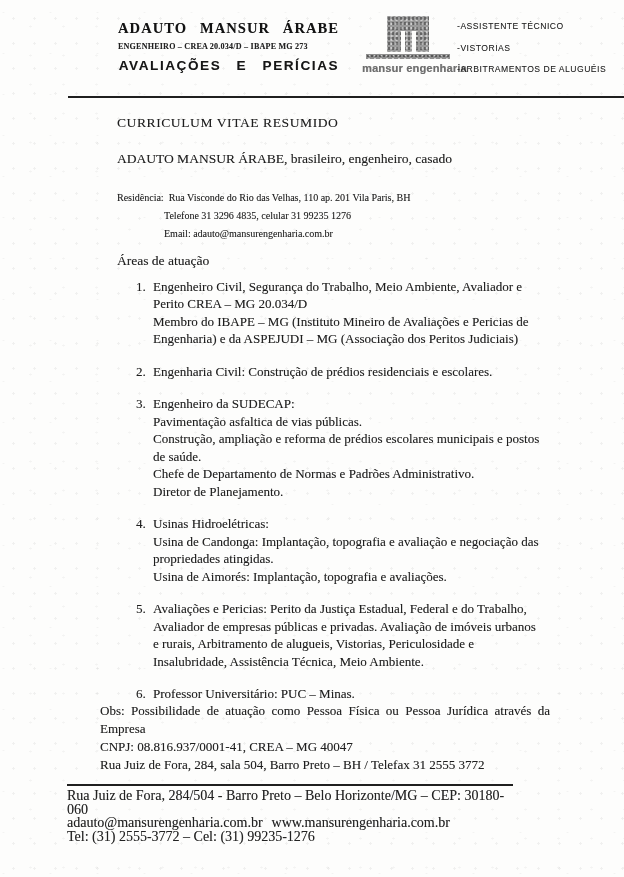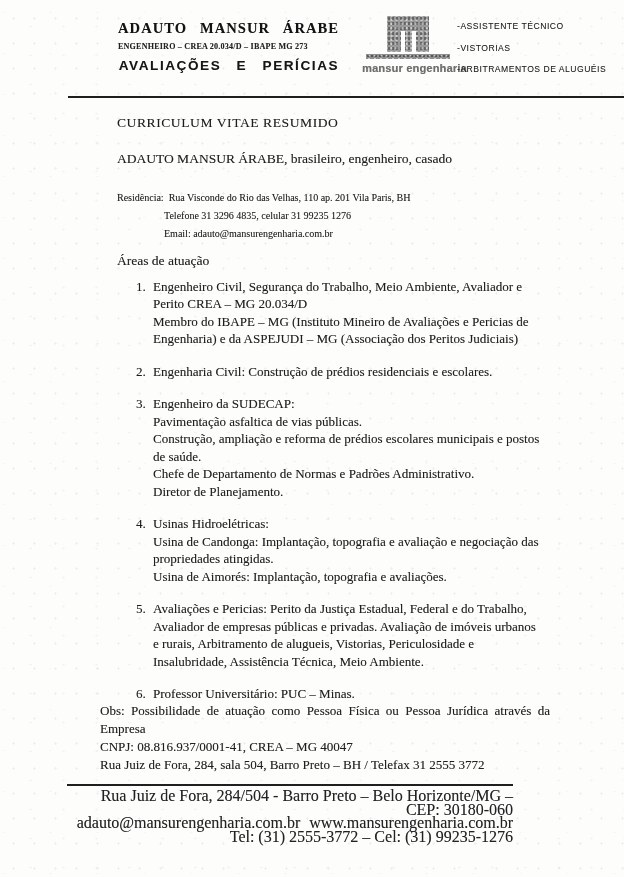--- a/index.html
+++ b/index.html
@@ -81,21 +81,21 @@
   .areas-heading { font-size:13.5px; margin-bottom:8px; }
   .area-item { display:flex; margin-top:3px; margin-bottom:15px; }
   .item-num { flex:none; margin-left:19px; width:17px; }
   .item-text { flex:1; white-space:pre-line; }
 
   .obs { position:absolute; left:100px; top:702px; width:450px; font-size:13px; line-height:18px; }
   .obs-justify { text-align:justify; text-align-last:justify; }
 
   
   .rule-bottom { position:absolute; left:67px; top:784px; width:446px; height:2px; background:#1f1f1f; }
-  .footer { position:absolute; left:67px; top:789px; width:446px; text-align:right; font-size:16px; line-height:13.5px; color:#222; }
+  .footer { position:absolute; left:67px; top:789px; width:446px; text-align:left; font-size:14px; line-height:13.5px; color:#222; }
   .footer-website { margin-left:9px; }
 </style>
 </head>
 <body>
 
 <div class="page">
 
   <div class="hdr-left">
     <div class="hdr-name">ADAUTO MANSUR ÁRABE</div>
     <div class="hdr-cred">ENGENHEIRO – CREA 20.034/D – IBAPE MG 273</div>

